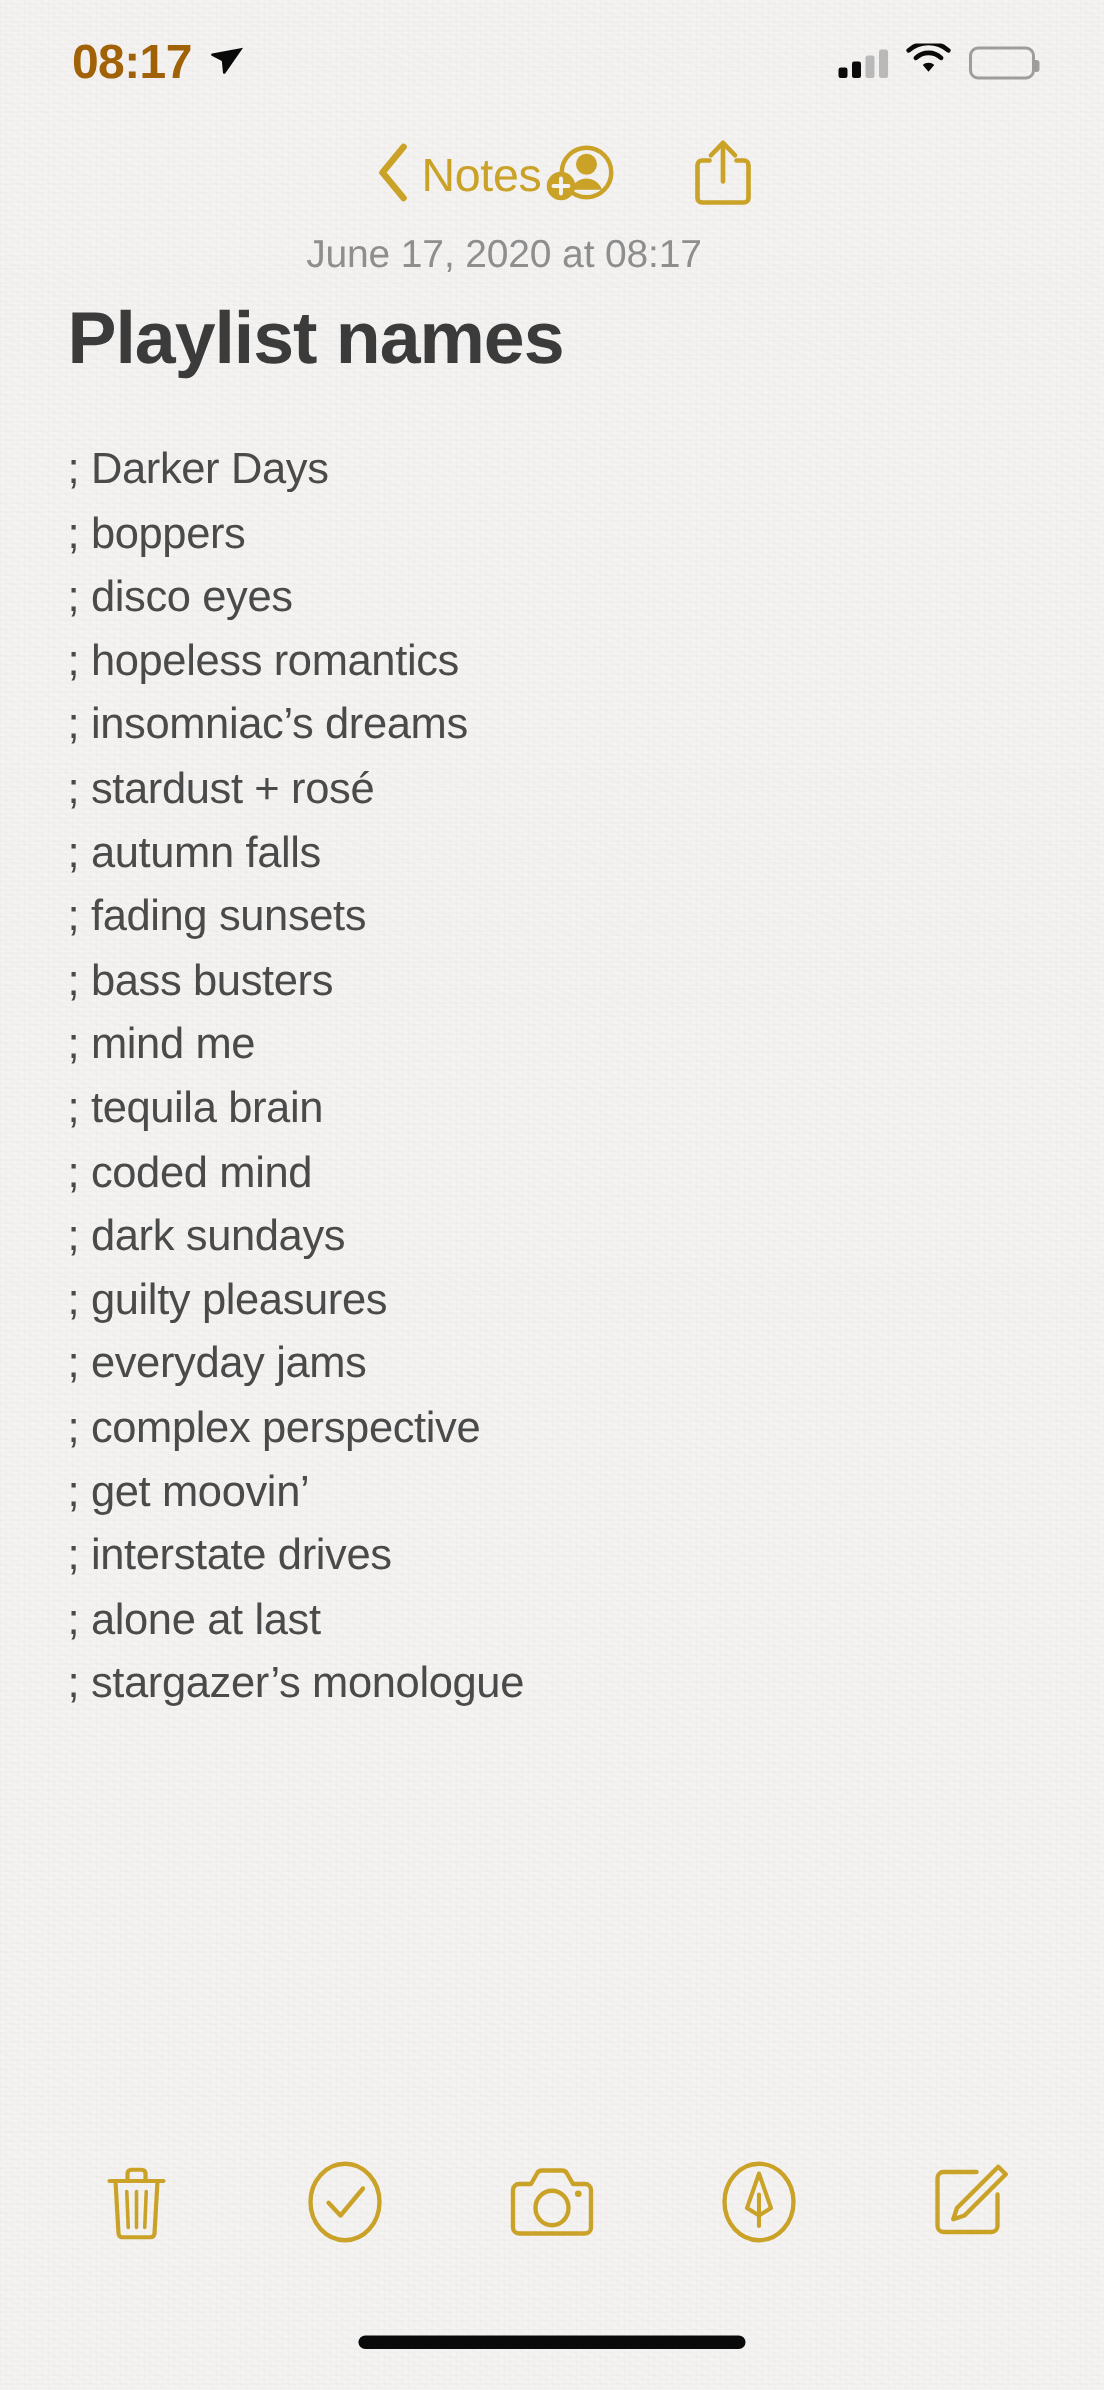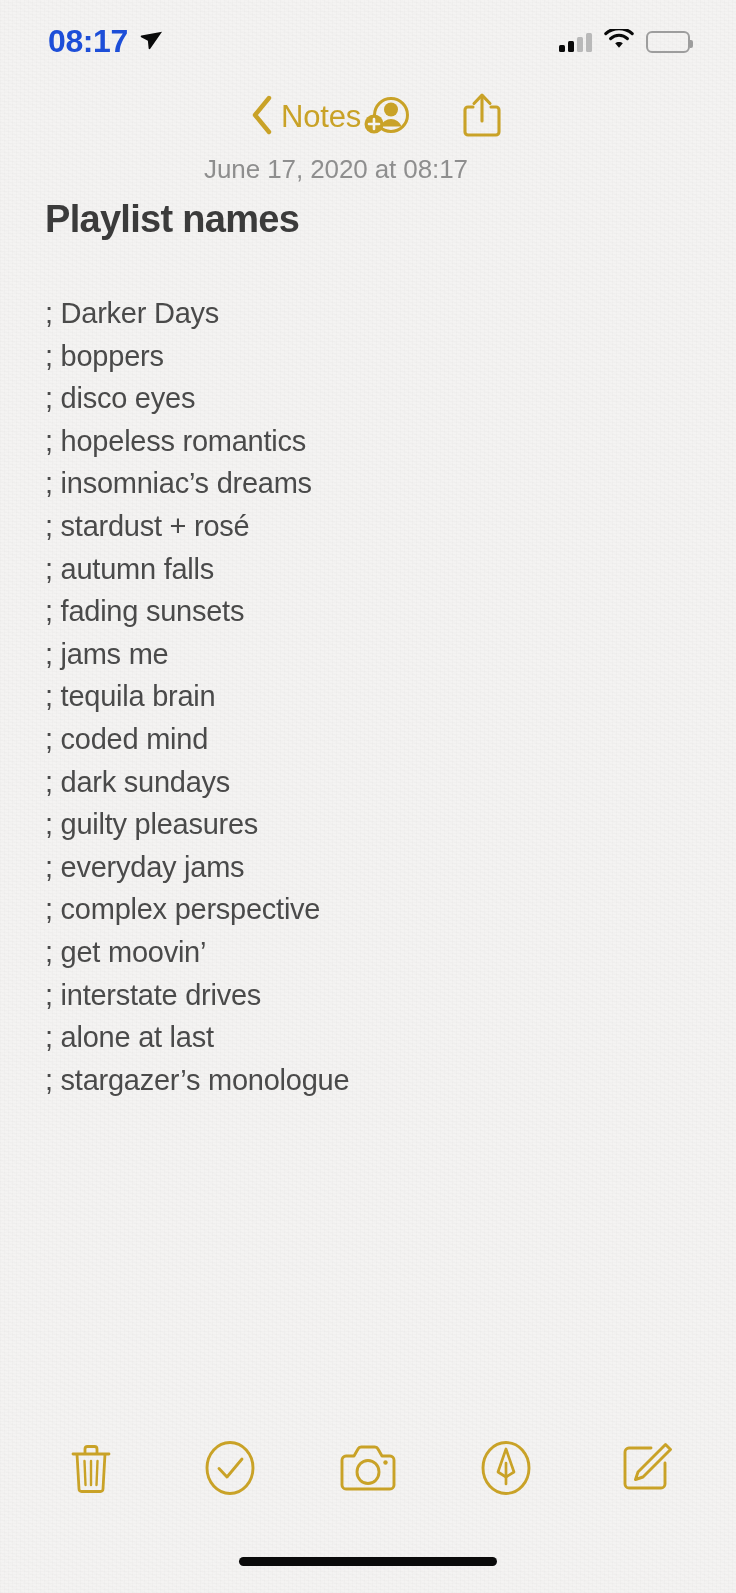--- a/index.html
+++ b/index.html
@@ -48,21 +48,21 @@
   }
   #status-time-wrap {
     display: flex;
     align-items: center;
     gap: 9px;
     margin-top: 6px;
   }
   #status-time {
     font-size: 32px;
     font-weight: bold;
-    color: #1d4ed8;
+    color: #a16207;
     letter-spacing: -0.4px;
   }
   #status-right {
     display: flex;
     align-items: center;
     gap: 12px;
     margin-top: 8px;
   }
   .sig-bars {
     display: flex;
@@ -143,21 +143,21 @@
     width: 672px;
     text-align: center;
     font-size: 26px;
     color: #8e8e8e;
     letter-spacing: -0.1px;
   }
   #note-title {
     position: absolute;
     top: 198px;
     left: 45px;
-    font-size: 38px;
+    font-size: 49px;
     font-weight: bold;
     color: #3b3b3b;
     letter-spacing: -0.7px;
   }
   #note-body {
     position: absolute;
     top: 292px;
     left: 45px;
     right: 40px;
   }
@@ -273,21 +273,22 @@
   <div id="note-title">Playlist names</div>
   <div id="note-body">
       <div class="note-line">; Darker Days</div>
       <div class="note-line">; boppers</div>
       <div class="note-line">; disco eyes</div>
       <div class="note-line">; hopeless romantics</div>
       <div class="note-line">; insomniac’s dreams</div>
       <div class="note-line">; stardust + rosé</div>
       <div class="note-line">; autumn falls</div>
       <div class="note-line">; fading sunsets</div>
-      <div class="note-line">; jams me</div>
+      <div class="note-line">; bass busters</div>
+      <div class="note-line">; mind me</div>
       <div class="note-line">; tequila brain</div>
       <div class="note-line">; coded mind</div>
       <div class="note-line">; dark sundays</div>
       <div class="note-line">; guilty pleasures</div>
       <div class="note-line">; everyday jams</div>
       <div class="note-line">; complex perspective</div>
       <div class="note-line">; get moovin’</div>
       <div class="note-line">; interstate drives</div>
       <div class="note-line">; alone at last</div>
       <div class="note-line">; stargazer’s monologue</div>

